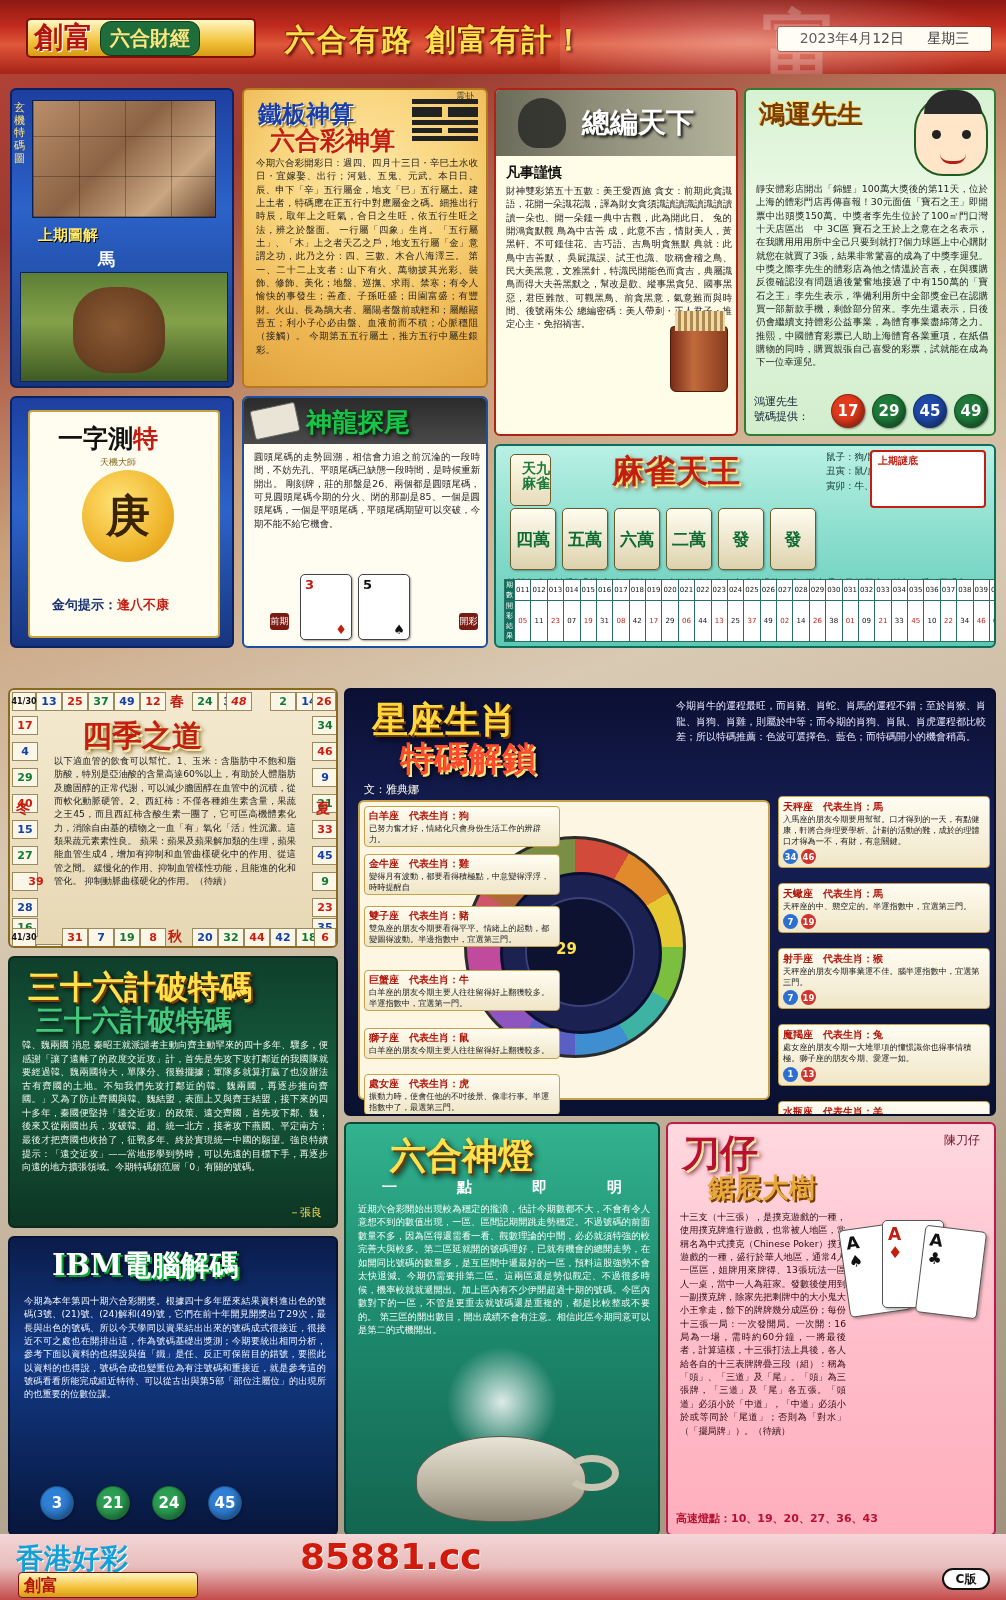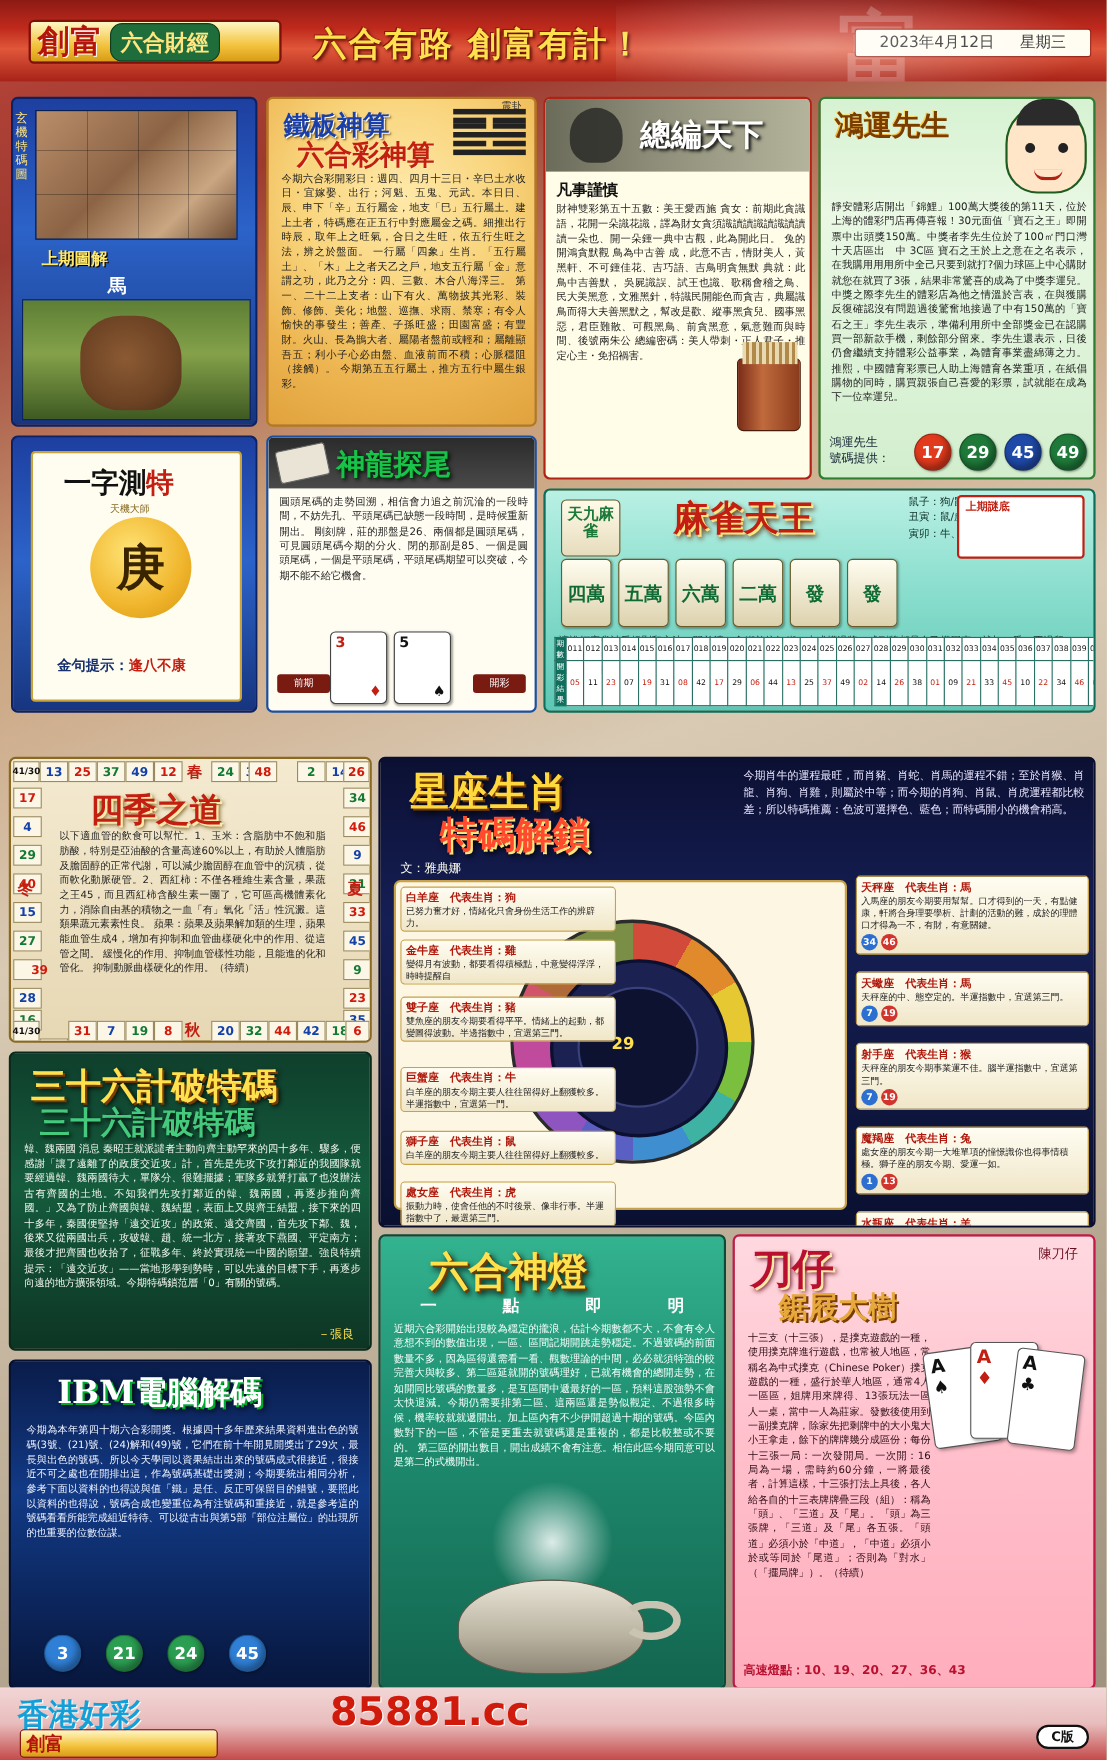--- a/index.html
+++ b/index.html
@@ -166,33 +166,33 @@
        text-shadow:1px 1px 0 #073a12, 2px 2px 4px #000;}
   #p6 .cards-ic{ position:absolute; left:8px; top:8px; width:46px; height:30px;
        background:#e9e4d6; border:1px solid #666; transform:rotate(-12deg); border-radius:3px;}
   #p6 .txt{ position:absolute; left:10px; top:52px; width:226px; height:128px;}
   #p6 .pcards{ position:absolute; left:56px; bottom:6px; display:flex; gap:6px;}
   .pcard{ width:52px; height:66px; background:#fff; border:1px solid #444; border-radius:5px;
      position:relative; box-shadow:1px 1px 2px rgba(0,0,0,.35);}
   .pcard span{ position:absolute; left:4px; top:2px; font-size:13px; font-weight:bold;}
   .pcard em{ position:absolute; right:4px; bottom:2px; font-size:13px; font-style:normal;}
   .red{ color:#c21f12;} .blk{ color:#111;}
-  #p6 .tag{ position:absolute; bottom:16px; width:48px; text-align:center; font-size:9px;
-     color:#fff; background:#7a1b12; border-radius:3px; padding:2px 0;}
+  #p6 .tag{ position:absolute; bottom:16px; width:19px; text-align:center; font-size:9px;
+     color:#fff; background:#7a1b12; border-radius:3px; padding:2px 0;margin-left:18px;}
   #p6 .tag.l{ left:8px;} #p6 .tag.r{ right:8px;}
 
   
   #p7{ left:494px; top:444px; width:502px; height:204px;
        background:linear-gradient(180deg,#b9f0e4,#8fe0d0 40%,#5cc7b4);
        border:2px solid #0e6e5b;}
   #p7 .t{ position:absolute; left:116px; top:4px; font-size:32px; color:#c21f12;
        text-shadow:2px 2px 0 #ffe680, 3px 3px 5px #5c2a06;}
-  #p7 .mj{ position:absolute; left:14px; top:8px; width:54px; height:52px;
+  #p7 .mj{ position:absolute; left:14px; top:8px; width:41px; height:52px;
        background:linear-gradient(180deg,#fffbe8,#e6dcbd); border:1px solid #6b5a2a; border-radius:5px;
-       color:#1b7a3a; font-size:14px; font-weight:bold; text-align:center; line-height:1.1; padding-top:6px;}
+       color:#1b7a3a; font-size:14px; font-weight:bold; text-align:right; line-height:1.1; padding-top:6px;}
   #p7 .zodiac{ position:absolute; left:330px; top:4px; font-size:9.5px; color:#10322c; line-height:1.5;}
   #p7 .hintbox{ position:absolute; right:8px; top:4px; width:116px; height:58px;
        background:#fff; border:2px solid #c21f12; border-radius:4px;}
   #p7 .hintbox .hb{ position:absolute; left:6px; top:2px; font-size:10px; color:#c21f12; font-weight:bold;}
   #p7 .tiles{ position:absolute; left:14px; top:62px; display:flex; gap:6px;}
   .tile{ width:46px; height:62px; border-radius:5px; border:1px solid #6b5a2a;
      background:linear-gradient(180deg,#fffdf0,#ddd2ae);
      display:flex; align-items:center; justify-content:center; font-size:17px; font-weight:bold;
      color:#0d6b33; box-shadow:1px 1px 2px rgba(0,0,0,.3);}
   #p7 .note{ position:absolute; left:12px; top:130px; width:478px; font-size:9.4px; line-height:1.45; color:#10322c;}
@@ -543,21 +543,21 @@
     <div class="grid">
 
       <div class="numcell blu" style="left:26px; top:2px;">13</div>
       <div class="numcell red" style="left:52px; top:2px;">25</div>
       <div class="numcell grn" style="left:78px; top:2px;">37</div>
       <div class="numcell blu" style="left:104px;top:2px;">49</div>
       <div class="numcell red" style="left:130px;top:2px;">12</div>
       <div class="season" style="left:160px; top:3px;">春</div>
       <div class="numcell grn" style="left:182px;top:2px;">24</div>
       <div class="numcell blu" style="left:208px;top:2px;">36</div>
-      <div class="numcell red" style="left:216px;top:2px;">48</div>
+      <div class="numcell red" style="left:216px;top:2px;font-style:italic;">48</div>
       <div class="numcell grn" style="left:260px;top:2px;">2</div>
       <div class="numcell blu" style="left:286px;top:2px;">14</div>
       <div class="numcell red" style="left:302px;top:2px; width:24px;">26</div>
       <div class="numcell" style="left:2px; top:2px; width:24px; font-size:8px;">41/30</div>
 
       <div class="numcell red" style="left:2px; top:26px;">17</div>
       <div class="numcell blu" style="left:2px; top:52px;">4</div>
       <div class="numcell grn" style="left:2px; top:78px;">29</div>
       <div class="numcell red" style="left:2px; top:104px;">40</div>
       <div class="numcell blu" style="left:2px; top:130px;">15</div>

